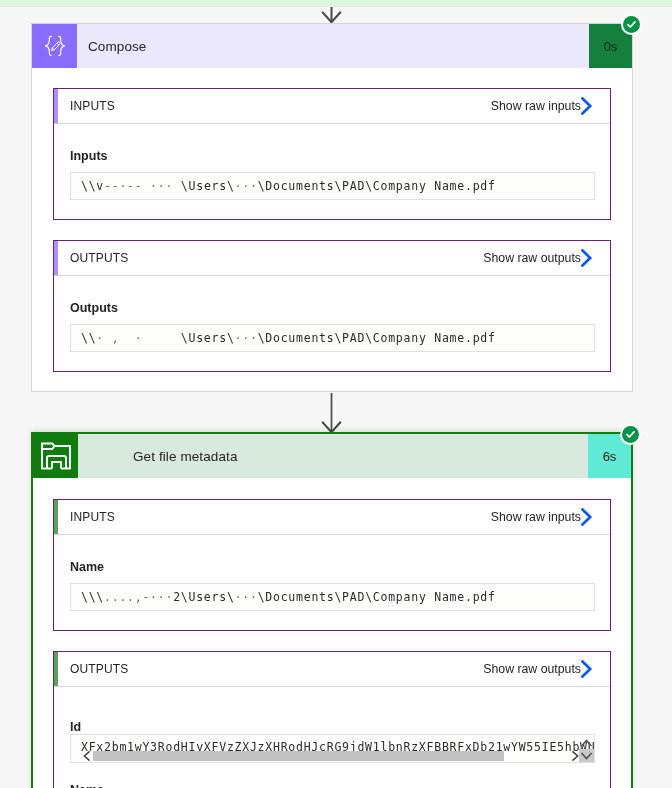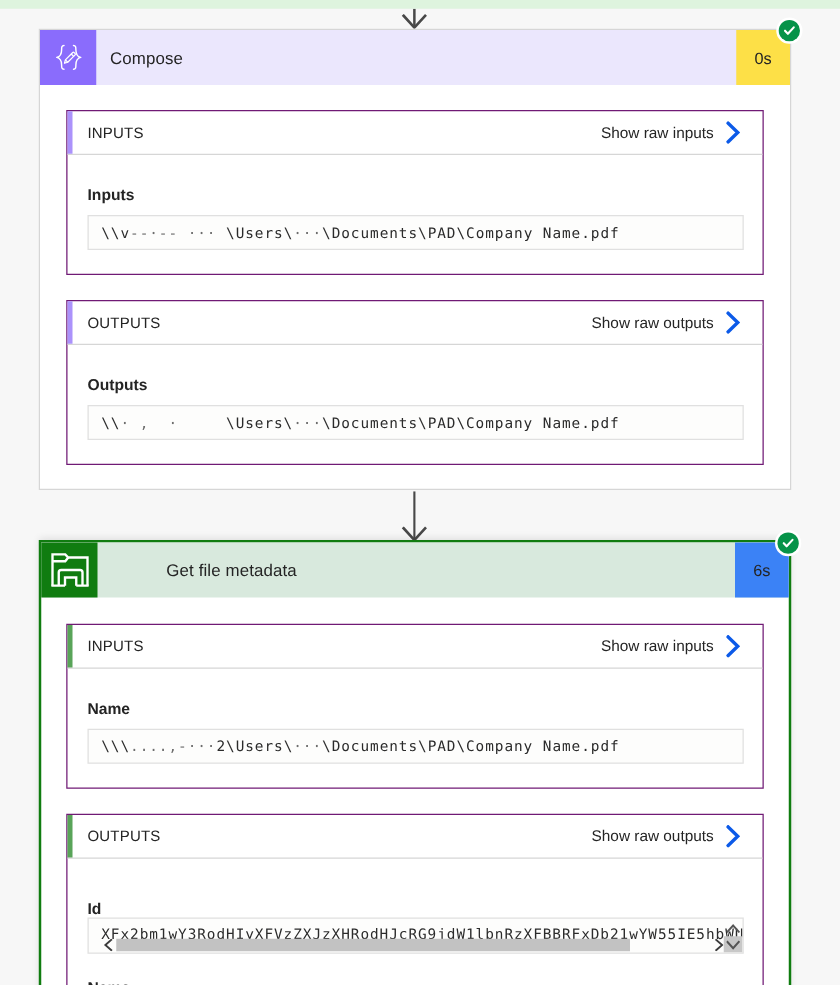--- a/index.html
+++ b/index.html
@@ -24,21 +24,21 @@
   .card-title{flex:1 1 auto;display:flex;align-items:center;padding-left:11px;font-size:13.5px;color:#242424;letter-spacing:.1px;}
   .card-duration{flex:0 0 auto;width:43px;display:flex;align-items:center;justify-content:center;font-size:13px;color:#242424;}
   .status-badge{position:absolute;width:17px;height:17px;border-radius:50%;top:-8px;right:-8px;display:flex;align-items:center;justify-content:center;box-shadow:0 0 0 2px #fff;}
   .status-badge svg{display:block;}
 
   
   .section{position:relative;border:1px solid #701a75;box-sizing:border-box;background:#fff;}
   .section-head{position:relative;height:35px;display:flex;align-items:center;border-bottom:1px solid #d6d6d6;box-sizing:border-box;}
   .section-accent{position:absolute;left:0;top:0;bottom:0;width:4px;}
   .section-title{padding-left:16px;font-size:12px;color:#242424;letter-spacing:.15px;}
-  .section-raw{margin-left:auto;display:flex;align-items:center;gap:10px;padding-right:17px;}
+  .section-raw{margin-left:auto;display:flex;align-items:center;padding-right:17px;}
   .section-raw .lbl{font-size:12.3px;color:#242424;}
   .chev{display:block;}
 
   .field{padding:0;}
   .field-label{font-size:12.5px;color:#242424;font-weight:600;}
   .field-value{border:1px solid #e0e0e0;background:#fdfdfc;box-sizing:border-box;
     font-family:"DejaVu Sans Mono",monospace;font-size:11.5px;letter-spacing:0.755px;color:#2b2b2b;
     display:flex;align-items:center;padding-left:10px;white-space:pre;overflow:hidden;}
   .field-value .seg{white-space:pre;}
   .field-value .seg.redacted{color:#555;filter:blur(0.35px);opacity:.85;}
@@ -77,21 +77,21 @@
             <path d="M16.8 3.4 C18.8 3.4 18.7 5.0 18.7 6.8 C18.7 10.0 19.6 12.3 22.6 12.9 C19.6 13.5 18.7 15.8 18.7 19.0 C18.7 20.8 18.8 22.4 16.8 22.4"></path>
           </g>
           <g stroke="#fff" stroke-width="1.0" fill="none" stroke-linejoin="round">
             <path d="M9.6 17.6 L10.3 14.9 L15.0 10.2 L16.9 12.1 L12.2 16.8 Z"></path>
             <path d="M10.3 14.9 L12.2 16.8"></path>
             <path d="M15.0 10.2 L16.2 9.0 C16.5 8.7 16.9 8.7 17.2 9.0 L18.1 9.9 C18.4 10.2 18.4 10.6 18.1 10.9 L16.9 12.1"></path>
           </g>
         </svg>
       </div>
       <div class="card-title">Compose</div>
-      <div class="card-duration" style="background:#fde047;">0s</div>
+      <div class="card-duration" style="background:#15803d;">0s</div>
       <div class="status-badge" style="background:#069349;">
         <svg width="11" height="11" viewBox="0 0 11 11">
           <path d="M2 5.6 L4.3 8 L9 2.9" stroke="#fff" stroke-width="1.7" fill="none" stroke-linecap="round" stroke-linejoin="round"></path>
         </svg>
       </div>
     </div>
 
     <div class="section" style="left:21px;top:64px;width:558px;height:132px;position:absolute;">
       <div class="section-head">
         <div class="section-accent" style="background:#ab92fb;"></div>
@@ -146,21 +146,21 @@
             <path d="M10 30.5 L10 20 Q10 18 12 18 L27 18 Q29 18 29 20 L29 30.5"></path>
 
             <path d="M15 30.5 L15 24 L24 24 L24 30.5"></path>
 
             <path d="M4.1 30.5 L15 30.5"></path>
             <path d="M24 30.5 L33.9 30.5"></path>
           </g>
         </svg>
       </div>
       <div class="card-title">Get file metadata</div>
-      <div class="card-duration" style="background:#3b82f6;text-align:right;">6s</div>
+      <div class="card-duration" style="background:#5eead4;text-align:right;">6s</div>
       <div class="status-badge" style="background:#069349;">
         <svg width="11" height="11" viewBox="0 0 11 11">
           <path d="M2 5.6 L4.3 8 L9 2.9" stroke="#fff" stroke-width="1.7" fill="none" stroke-linecap="round" stroke-linejoin="round"></path>
         </svg>
       </div>
     </div>
 
     <div class="section" style="left:20px;top:65px;width:558px;height:132px;position:absolute;">
       <div class="section-head">
         <div class="section-accent" style="background:#59a459;"></div>

